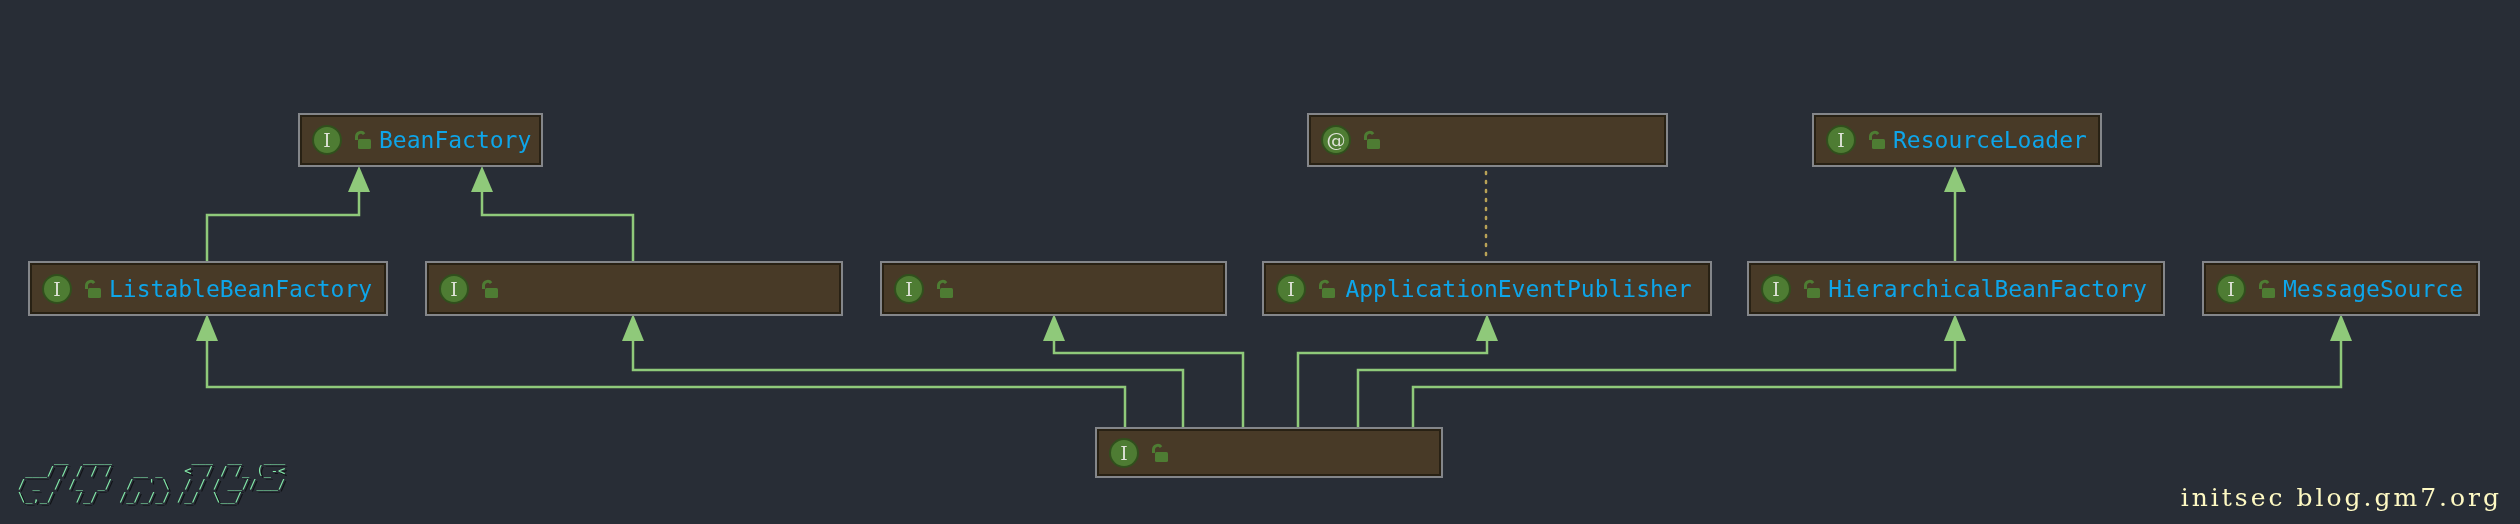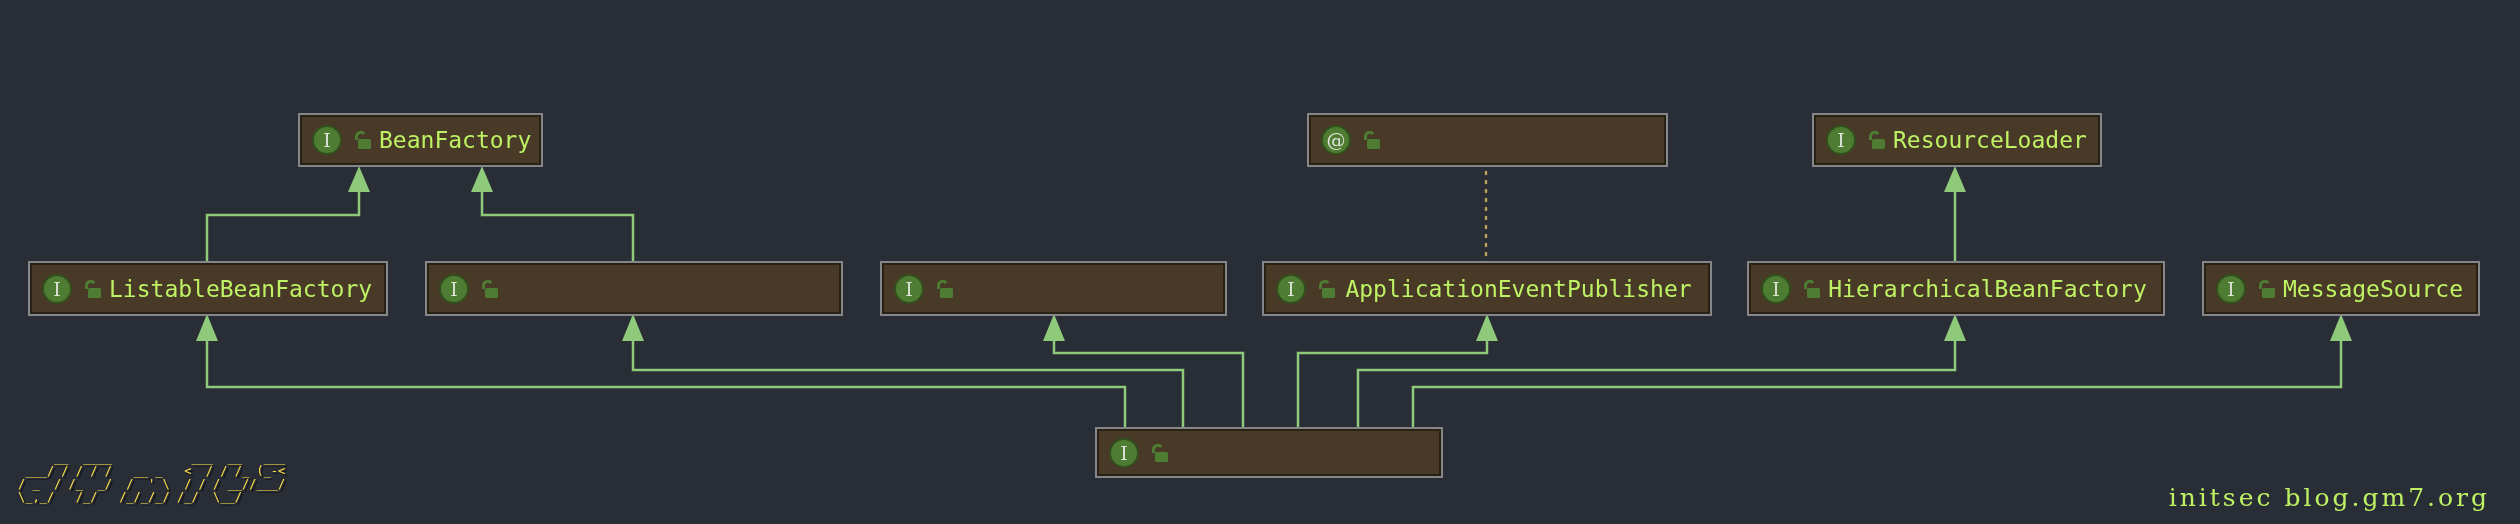--- a/index.html
+++ b/index.html
@@ -16,43 +16,43 @@
   }
   .node .badge{
     flex:0 0 auto;width:30px;height:30px;border-radius:50%;
     background:#4e7c33;border:2px solid #31501d;box-sizing:border-box;
     color:#dfe3d8;font-family:"DejaVu Serif",serif;font-size:19px;line-height:26px;
     text-align:center;
   }
   .node .lock{flex:0 0 auto;margin-left:9px;}
   .node .label{
     flex:1;text-align:center;white-space:nowrap;
-    color:#bef264;font-size:23px;padding:0 6px;
+    color:#0ea5e9;font-size:23px;padding:0 6px;
   }
   
   #n-beanfactory{left:298px;top:113px;width:245px;height:54px}
   #n-functionalinterface{left:1307px;top:113px;width:361px;height:54px}
   #n-resourceloader{left:1812px;top:113px;width:290px;height:54px}
   #n-listablebeanfactory{left:28px;top:261px;width:360px;height:55px}
   #n-hierarchicalbeanfactory{left:425px;top:261px;width:418px;height:55px}
   #n-environmentcapable{left:880px;top:261px;width:347px;height:55px}
   #n-applicationeventpublisher{left:1262px;top:261px;width:450px;height:55px}
   #n-resourcepatternresolver{left:1747px;top:261px;width:418px;height:55px}
   #n-messagesource{left:2202px;top:261px;width:278px;height:55px}
   #n-applicationcontext{left:1095px;top:427px;width:348px;height:51px}
 
   .watermark{
     position:absolute;left:18px;top:452px;margin:0;
     font-family:"DejaVu Sans Mono",monospace;font-size:12px;line-height:13px;
-    color:#fde047;text-shadow:2px 2px 0 rgba(0,0,0,.65);
+    color:#86efac;text-shadow:2px 2px 0 rgba(0,0,0,.65);
   }
   .credit{
-    position:absolute;right:30px;bottom:12px;
+    position:absolute;right:18px;bottom:12px;
     font-family:"DejaVu Serif",serif;font-size:25px;letter-spacing:3px;
-    color:#bef264;white-space:nowrap;
+    color:#fef9c3;white-space:nowrap;
   }
 </style>
 </head>
 <body>
 
 <div class="canvas">
 
   <svg class="edges" viewBox="0 0 2520 524" xmlns="http://www.w3.org/2000/svg">
     <g stroke="#8fc97a" stroke-width="2.5" fill="none">
 

